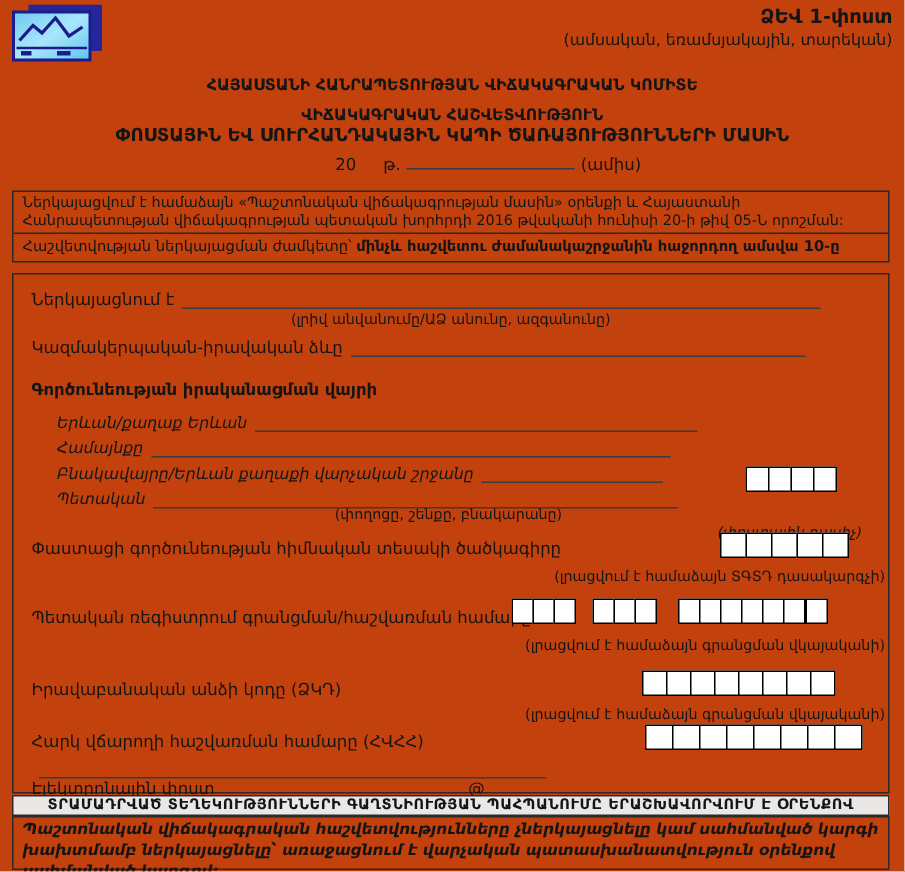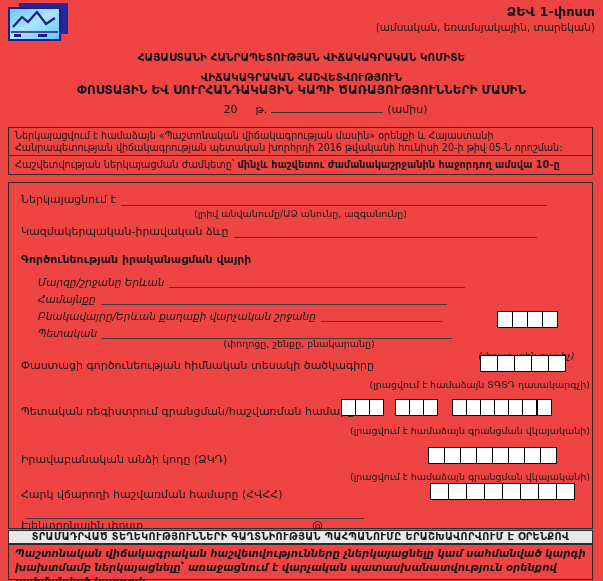--- a/index.html
+++ b/index.html
@@ -1,16 +1,16 @@
 <!DOCTYPE html>
 <html><head>
 <meta charset="utf-8">
 <style>
   html,body{margin:0;padding:0;background:#ffffff;}
-  .page{position:relative;width:603px;height:581px;background:#ef4444;
+  .page{position:relative;width:603px;height:581px;background:#c2410c;
         font-family:"DejaVu Sans","Liberation Sans",sans-serif;color:#151515;overflow:hidden;}
 
   
   .logo{position:absolute;left:8px;top:3px;width:62px;height:40px;}
   .form-code{position:absolute;right:8px;top:4px;font-weight:bold;font-size:13px;}
   .periodicity{position:absolute;right:8px;top:21px;font-size:10.5px;}
   .h-committee{position:absolute;left:0;top:51px;width:100%;text-align:center;font-weight:bold;font-size:10.5px;}
   .h-report{position:absolute;left:0;top:71px;width:100%;text-align:center;font-weight:bold;font-size:10.5px;}
   .h-title{position:absolute;left:0;top:83px;width:100%;text-align:center;font-weight:bold;font-size:12px;}
   .h-year{position:absolute;left:0;top:100px;width:100%;text-align:center;font-size:11px;padding-left:24px;}
@@ -98,21 +98,21 @@
     <div class="cap cap-center" style="left:0;top:25px;width:100%;">(լրիվ անվանումը/ԱՁ անունը, ազգանունը)</div>
 
     <div class="frow" style="left:12px;right:55px;top:40px;">
       <span>Կազմակերպական-իրավական ձևը</span>
       <span class="uline"></span>
     </div>
 
     <div class="cap bold" style="left:12px;top:70px;font-size:11px;">Գործունեության իրականացման վայրի</div>
 
     <div class="frow ital" style="left:29px;right:127px;top:90px;">
-      <span>Մարզը/շրջանը Երևան</span>
+      <span>Երևան/քաղաք Երևան</span>
       <span class="uline"></span>
     </div>
 
     <div class="frow ital" style="left:29px;right:145px;top:107px;">
       <span>Համայնքը</span>
       <span class="uline"></span>
     </div>
 
     <div class="frow ital" style="left:29px;right:150px;top:124px;">
       <span>Բնակավայրը/Երևան քաղաքի վարչական շրջանը</span>

